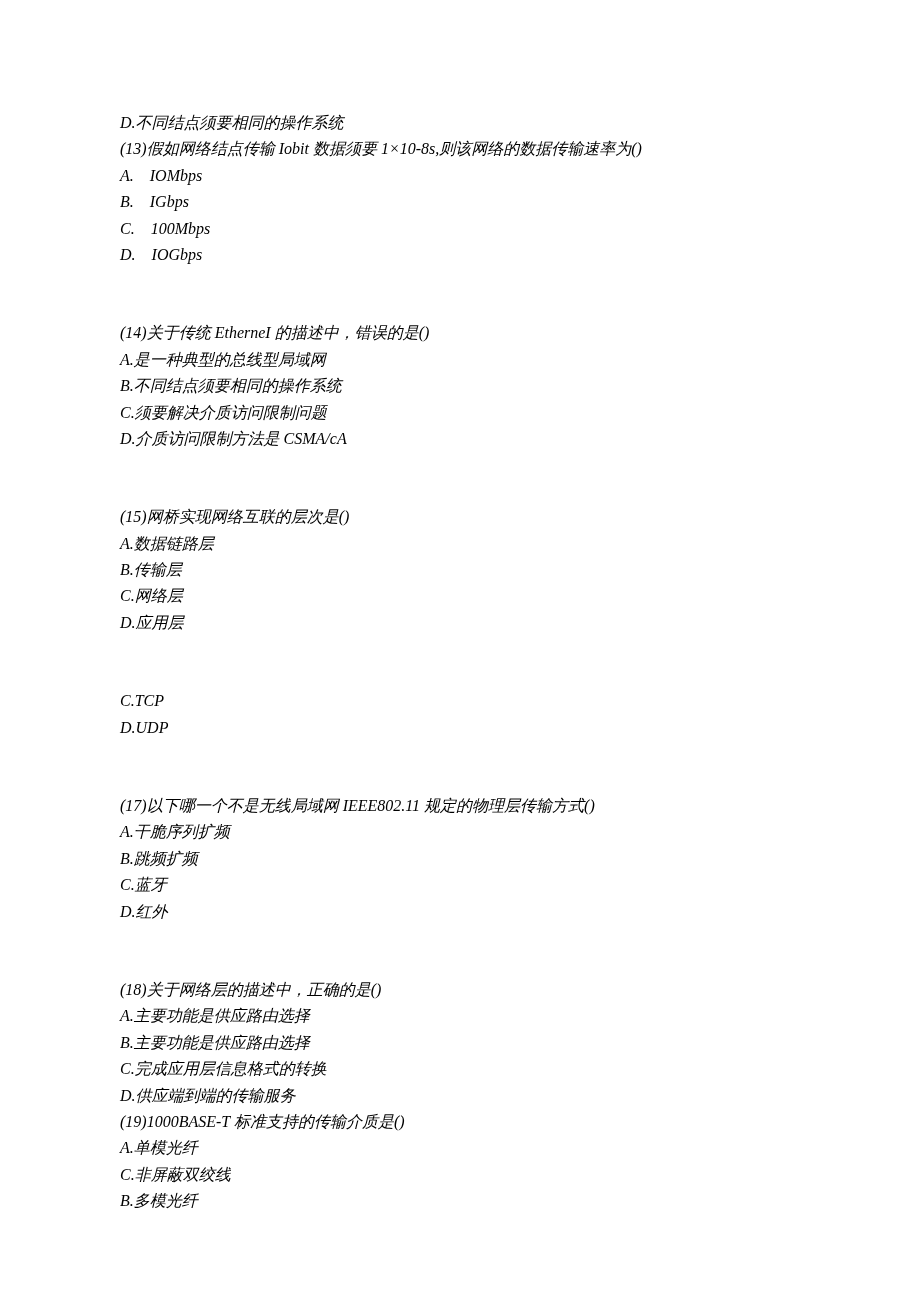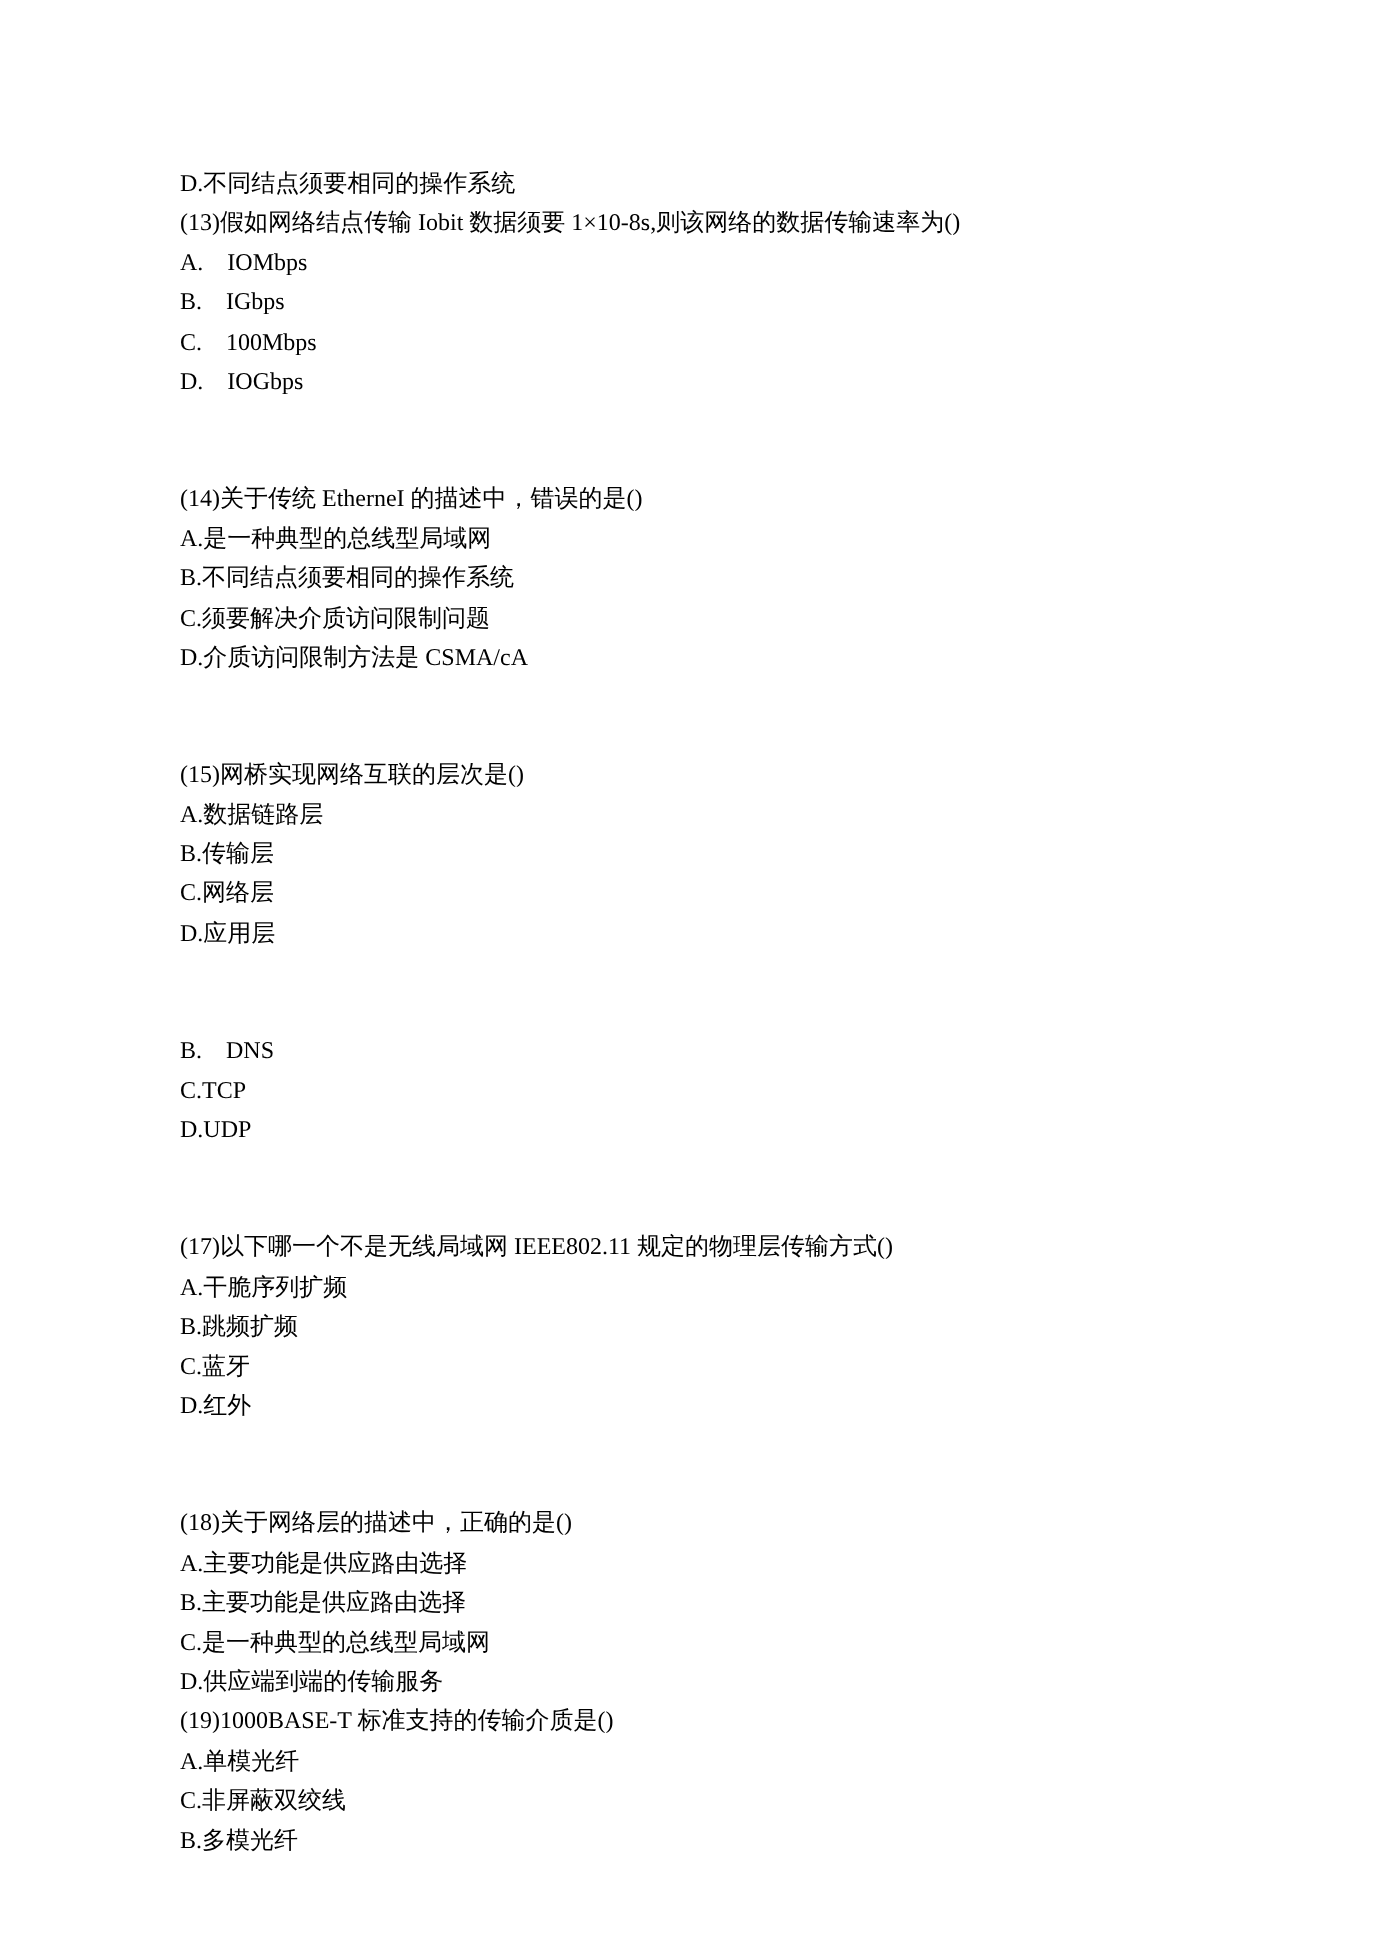--- a/index.html
+++ b/index.html
@@ -10,20 +10,21 @@
   }
   .page {
     padding: 110px 120px 80px 120px;
     font-family: "SimSun", "Songti SC", serif;
     font-size: 16px;
     color: #000000;
     line-height: 1.65;
   }
   .line {
     white-space: pre-wrap;
+    font-style: italic;
   }
   .gap {
     height: 52px;
   }
 </style>
 </head>
 <body>
 
 <div class="page">
   <div class="line">D.不同结点须要相同的操作系统</div>
@@ -38,32 +39,31 @@
   <div class="line">B.不同结点须要相同的操作系统</div>
   <div class="line">C.须要解决介质访问限制问题</div>
   <div class="line">D.介质访问限制方法是 CSMA/cA</div>
   <div class="gap"></div>
   <div class="line">(15)网桥实现网络互联的层次是()</div>
   <div class="line">A.数据链路层</div>
   <div class="line">B.传输层</div>
   <div class="line">C.网络层</div>
   <div class="line">D.应用层</div>
   <div class="gap"></div>
-  <div class="line">B.    DNS</div>
   <div class="line">C.TCP</div>
   <div class="line">D.UDP</div>
   <div class="gap"></div>
   <div class="line">(17)以下哪一个不是无线局域网 IEEE802.11 规定的物理层传输方式()</div>
   <div class="line">A.干脆序列扩频</div>
   <div class="line">B.跳频扩频</div>
   <div class="line">C.蓝牙</div>
   <div class="line">D.红外</div>
   <div class="gap"></div>
   <div class="line">(18)关于网络层的描述中，正确的是()</div>
   <div class="line">A.主要功能是供应路由选择</div>
   <div class="line">B.主要功能是供应路由选择</div>
-  <div class="line">C.是一种典型的总线型局域网</div>
+  <div class="line">C.完成应用层信息格式的转换</div>
   <div class="line">D.供应端到端的传输服务</div>
   <div class="line">(19)1000BASE-T 标准支持的传输介质是()</div>
   <div class="line">A.单模光纤</div>
   <div class="line">C.非屏蔽双绞线</div>
   <div class="line">B.多模光纤</div>
 </div>
 
 </body></html>

